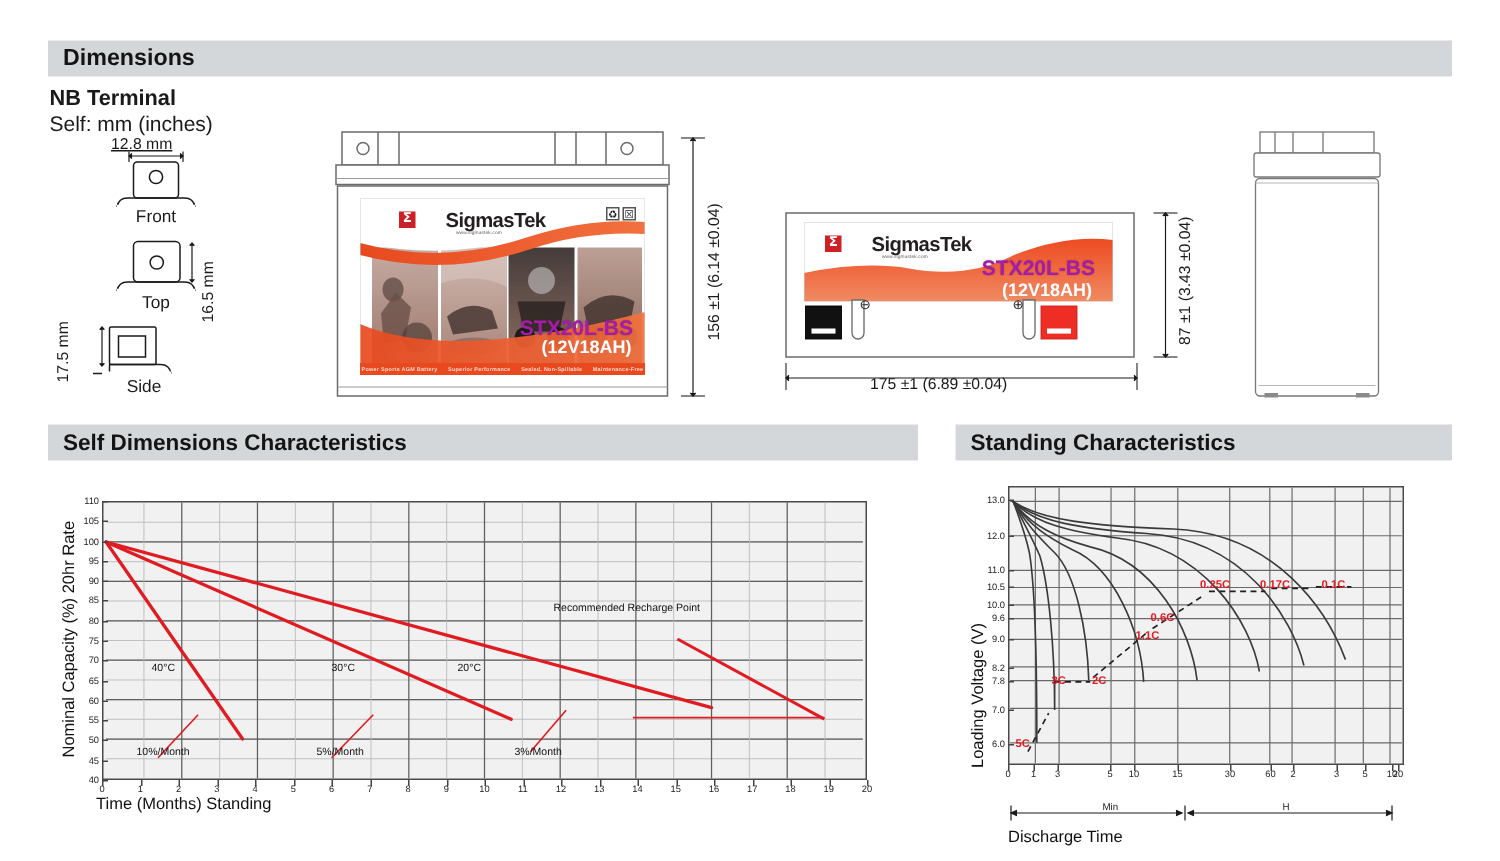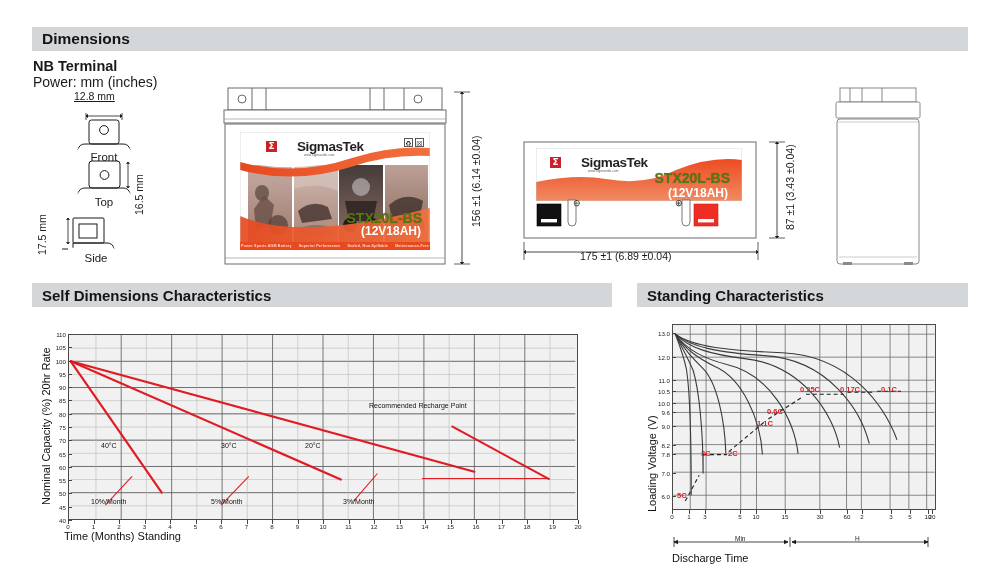--- a/index.html
+++ b/index.html
@@ -51,21 +51,21 @@
     width:11px; height:11px; background:#cc2127; color:#fff;
     font-size:9px; font-weight:bold; line-height:11px; text-align:center;
     font-family:"DejaVu Sans", sans-serif;
   }
   .brand-text { font-size:13.5px; font-weight:bold; letter-spacing:-0.4px; margin-left:20px; color:#231f20; }
   .brand-url { position:absolute; font-size:3.2px; color:#5a5a5a; letter-spacing:0.1px; }
 
   .ecobox { width:9px; height:9px; border:0.7px solid #555; display:inline-block;
             font-size:7px; line-height:9px; text-align:center; color:#222; margin-left:2px; }
 
-  .model-name { position:absolute; font-size:14px; font-weight:bold; color:#4d7c0f; white-space:nowrap;
+  .model-name { position:absolute; font-size:14px; font-weight:bold; color:#a21caf; white-space:nowrap;
                 text-shadow:0 0 1px rgba(120,20,10,.5); }
   .model-cap  { position:absolute; font-size:12px; font-weight:bold; color:#ffffff; white-space:nowrap; }
   .tagline {
     position:absolute; background:#e8491f; color:#ffd7c9;
     font-size:3.6px; font-weight:bold; letter-spacing:0.2px;
     display:flex; align-items:center; justify-content:center; gap:7px;
     white-space:nowrap;
   }
 
   
@@ -86,24 +86,24 @@
   <span>Dimensions</span>
 </div>
 <div class="sec-bar" id="bar-selfdis">
   <span>Self Dimensions Characteristics</span>
 </div>
 <div class="sec-bar" id="bar-discharge">
   <span>Standing Characteristics</span>
 </div>
 
 <div id="nb-title">NB Terminal</div>
-<div id="nb-unit">Power: mm (inches)</div>
+<div id="nb-unit">Self: mm (inches)</div>
 
 <div class="dim-text" style="left:74px; top:90px;text-decoration:underline;">12.8 mm</div>
-<div class="term-view" style="left:70px; top:112px;">
+<div class="term-view" style="left:70px; top:100px;">
   <svg width="110" height="52" viewBox="0 0 110 52">
 
     <g stroke="#1a1a1a" stroke-width="0.8" fill="none">
       <path d="M16 4 H52"></path>
       <path d="M16 1 V8"></path>
         <path d="M52 1 V8"></path>
       <path d="M18 2.3 L16 4 L18 5.7" fill="#1a1a1a"></path>
       <path d="M50 2.3 L52 4 L50 5.7" fill="#1a1a1a"></path>
     </g>
 

